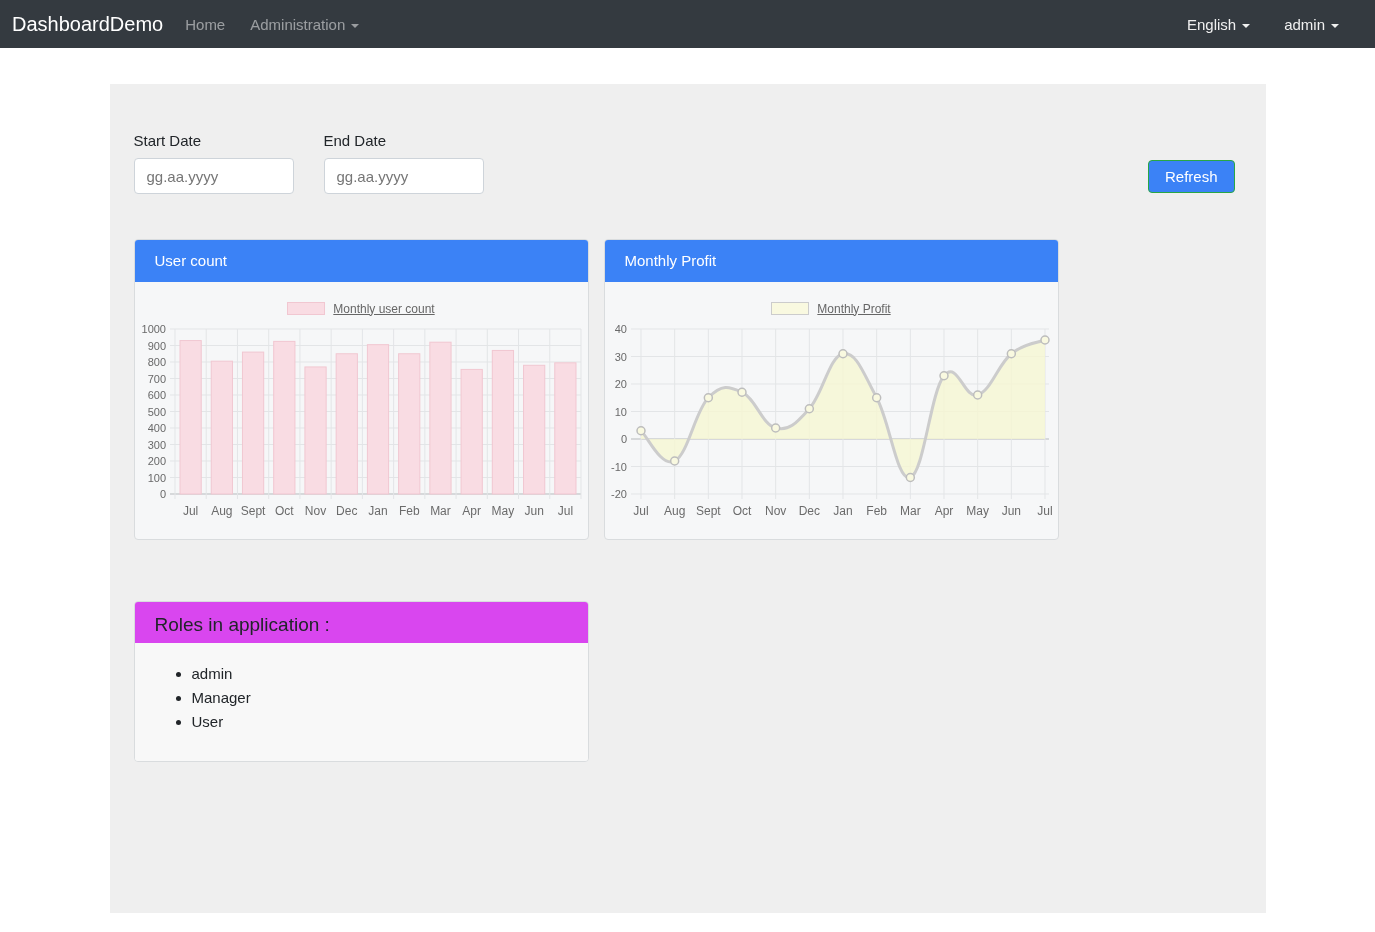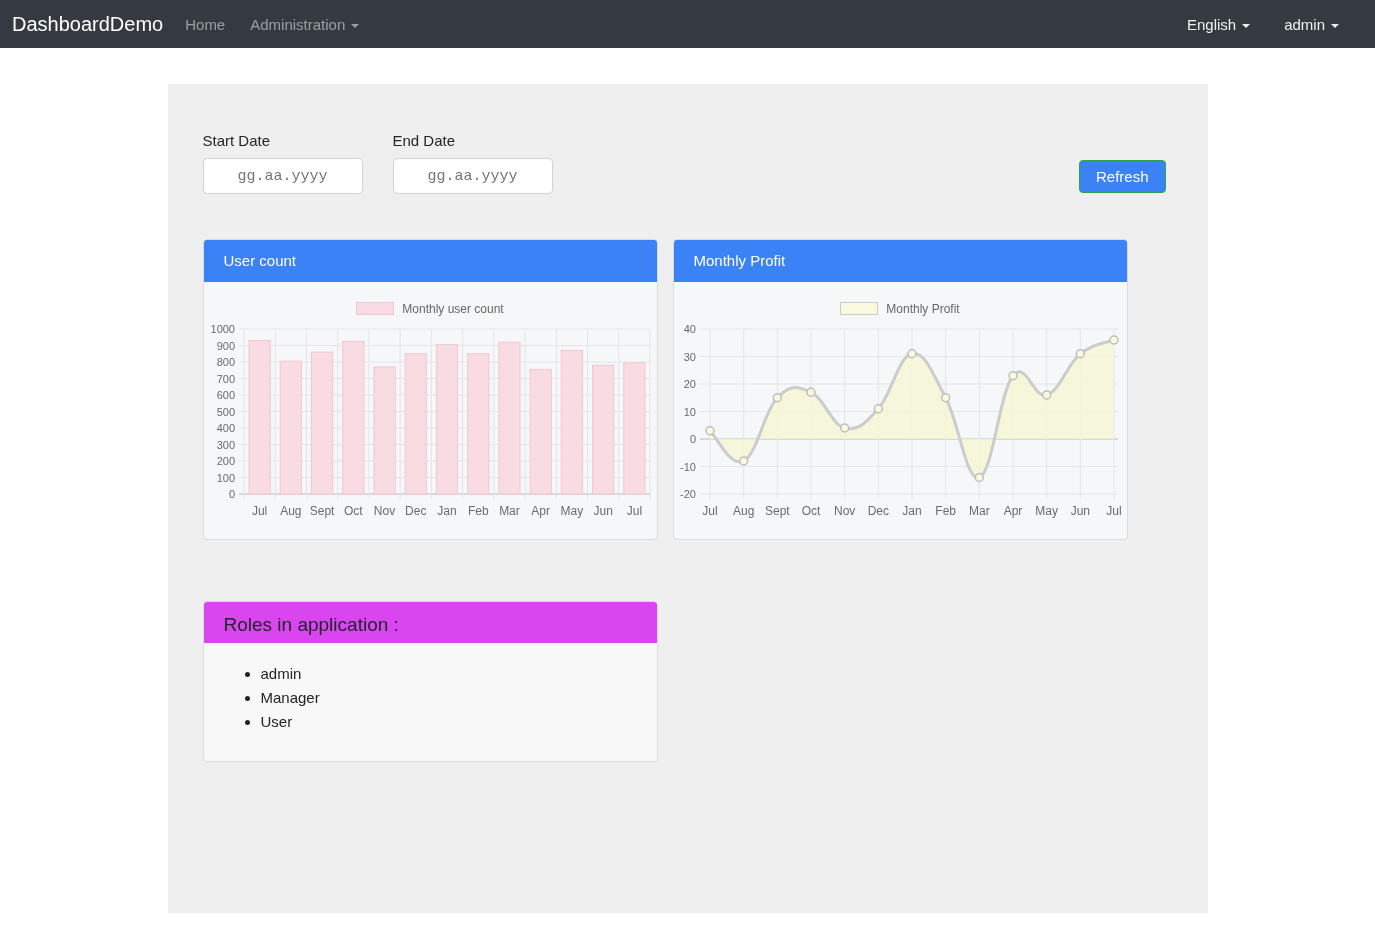--- a/index.html
+++ b/index.html
@@ -17,32 +17,32 @@
   .navbar-right { margin-left: auto; display: flex; align-items: center; gap: 34px; }
   .nav-link-light { color: #f0f0f0; font-size: 15px; text-decoration: none; cursor: pointer; }
   .caret {
     display: inline-block; width: 0; height: 0; margin-left: 6px; vertical-align: middle;
     border-left: 4px solid transparent; border-right: 4px solid transparent;
     border-top: 4px solid currentColor;
   }
 
   
   .container {
-    width: 1040px; margin: 36px auto 0; background: #efefef;
-    padding: 48px 35px 151px; min-height: 814px;
+    width: 1156px; margin: 36px auto 0; background: #efefef;
+    padding: 48px 24px 151px; min-height: 814px;
   }
 
   
   .filter-row { display: flex; align-items: center; padding: 0 0 0 0; }
   .form-group { display: flex; flex-direction: column; margin-right: 30px; }
   .form-label { font-size: 15px; color: #212529; margin: 0 0 9px 0; }
   .date-input {
     width: 160px; height: 36px; border: 1px solid #ced4da; border-radius: 4px;
     background: #ffffff; padding: 6px 12px; font-size: 15px; color: #a21caf;
-    font-family: Liberation Mono, monospace; outline: none; text-align: center;
+    font-family: Liberation Sans, sans-serif; outline: none;
   }
   .date-input::placeholder { color: #767676; }
   .refresh-btn {
     margin-left: auto; margin-right: 7px; margin-top: 26px;
     background: #3b82f6; color: #ffffff; border: 1px solid #28a745; border-radius: 4px;
     font-size: 15px; padding: 7px 16px; cursor: pointer; font-family: "Liberation Sans", sans-serif;
   }
 
   
   .charts-row { display: flex; gap: 15px; margin-top: 45px; }
@@ -57,21 +57,21 @@
   .panel-heading-yellow {
     background: #d946ef; color: #212529; font-size: 19px;
     padding: 12px 20px; height: 41px;
   }
   .panel-body-chart { height: 257px; display: flex; flex-direction: column; }
   .chart-legend {
     display: flex; justify-content: center; align-items: center;
     margin-top: 19px; height: 15px; flex: none;
   }
   .legend-swatch { width: 38px; height: 13px; margin-right: 8px; border: 1px solid #ccc; }
-  .legend-label { font-size: 12px; color: #666666; }
+  .legend-label { font-size: 12px; color: #666666; text-decoration: underline; }
   svg.chart { display: block; width: 455px; height: 223px; flex: none; font-family: "Liberation Sans", sans-serif; }
 
   
   .roles-panel { margin-top: 61px; }
   .roles-body { background: #f8f8f8; min-height: 110px; padding: 1px 0 24px; }
   .roles-list { margin: 21px 0 0; padding-left: 57px; color: #212529; font-size: 15px; }
   .roles-list li { margin-bottom: 7px; }
 </style>
 </head>
 <body>

